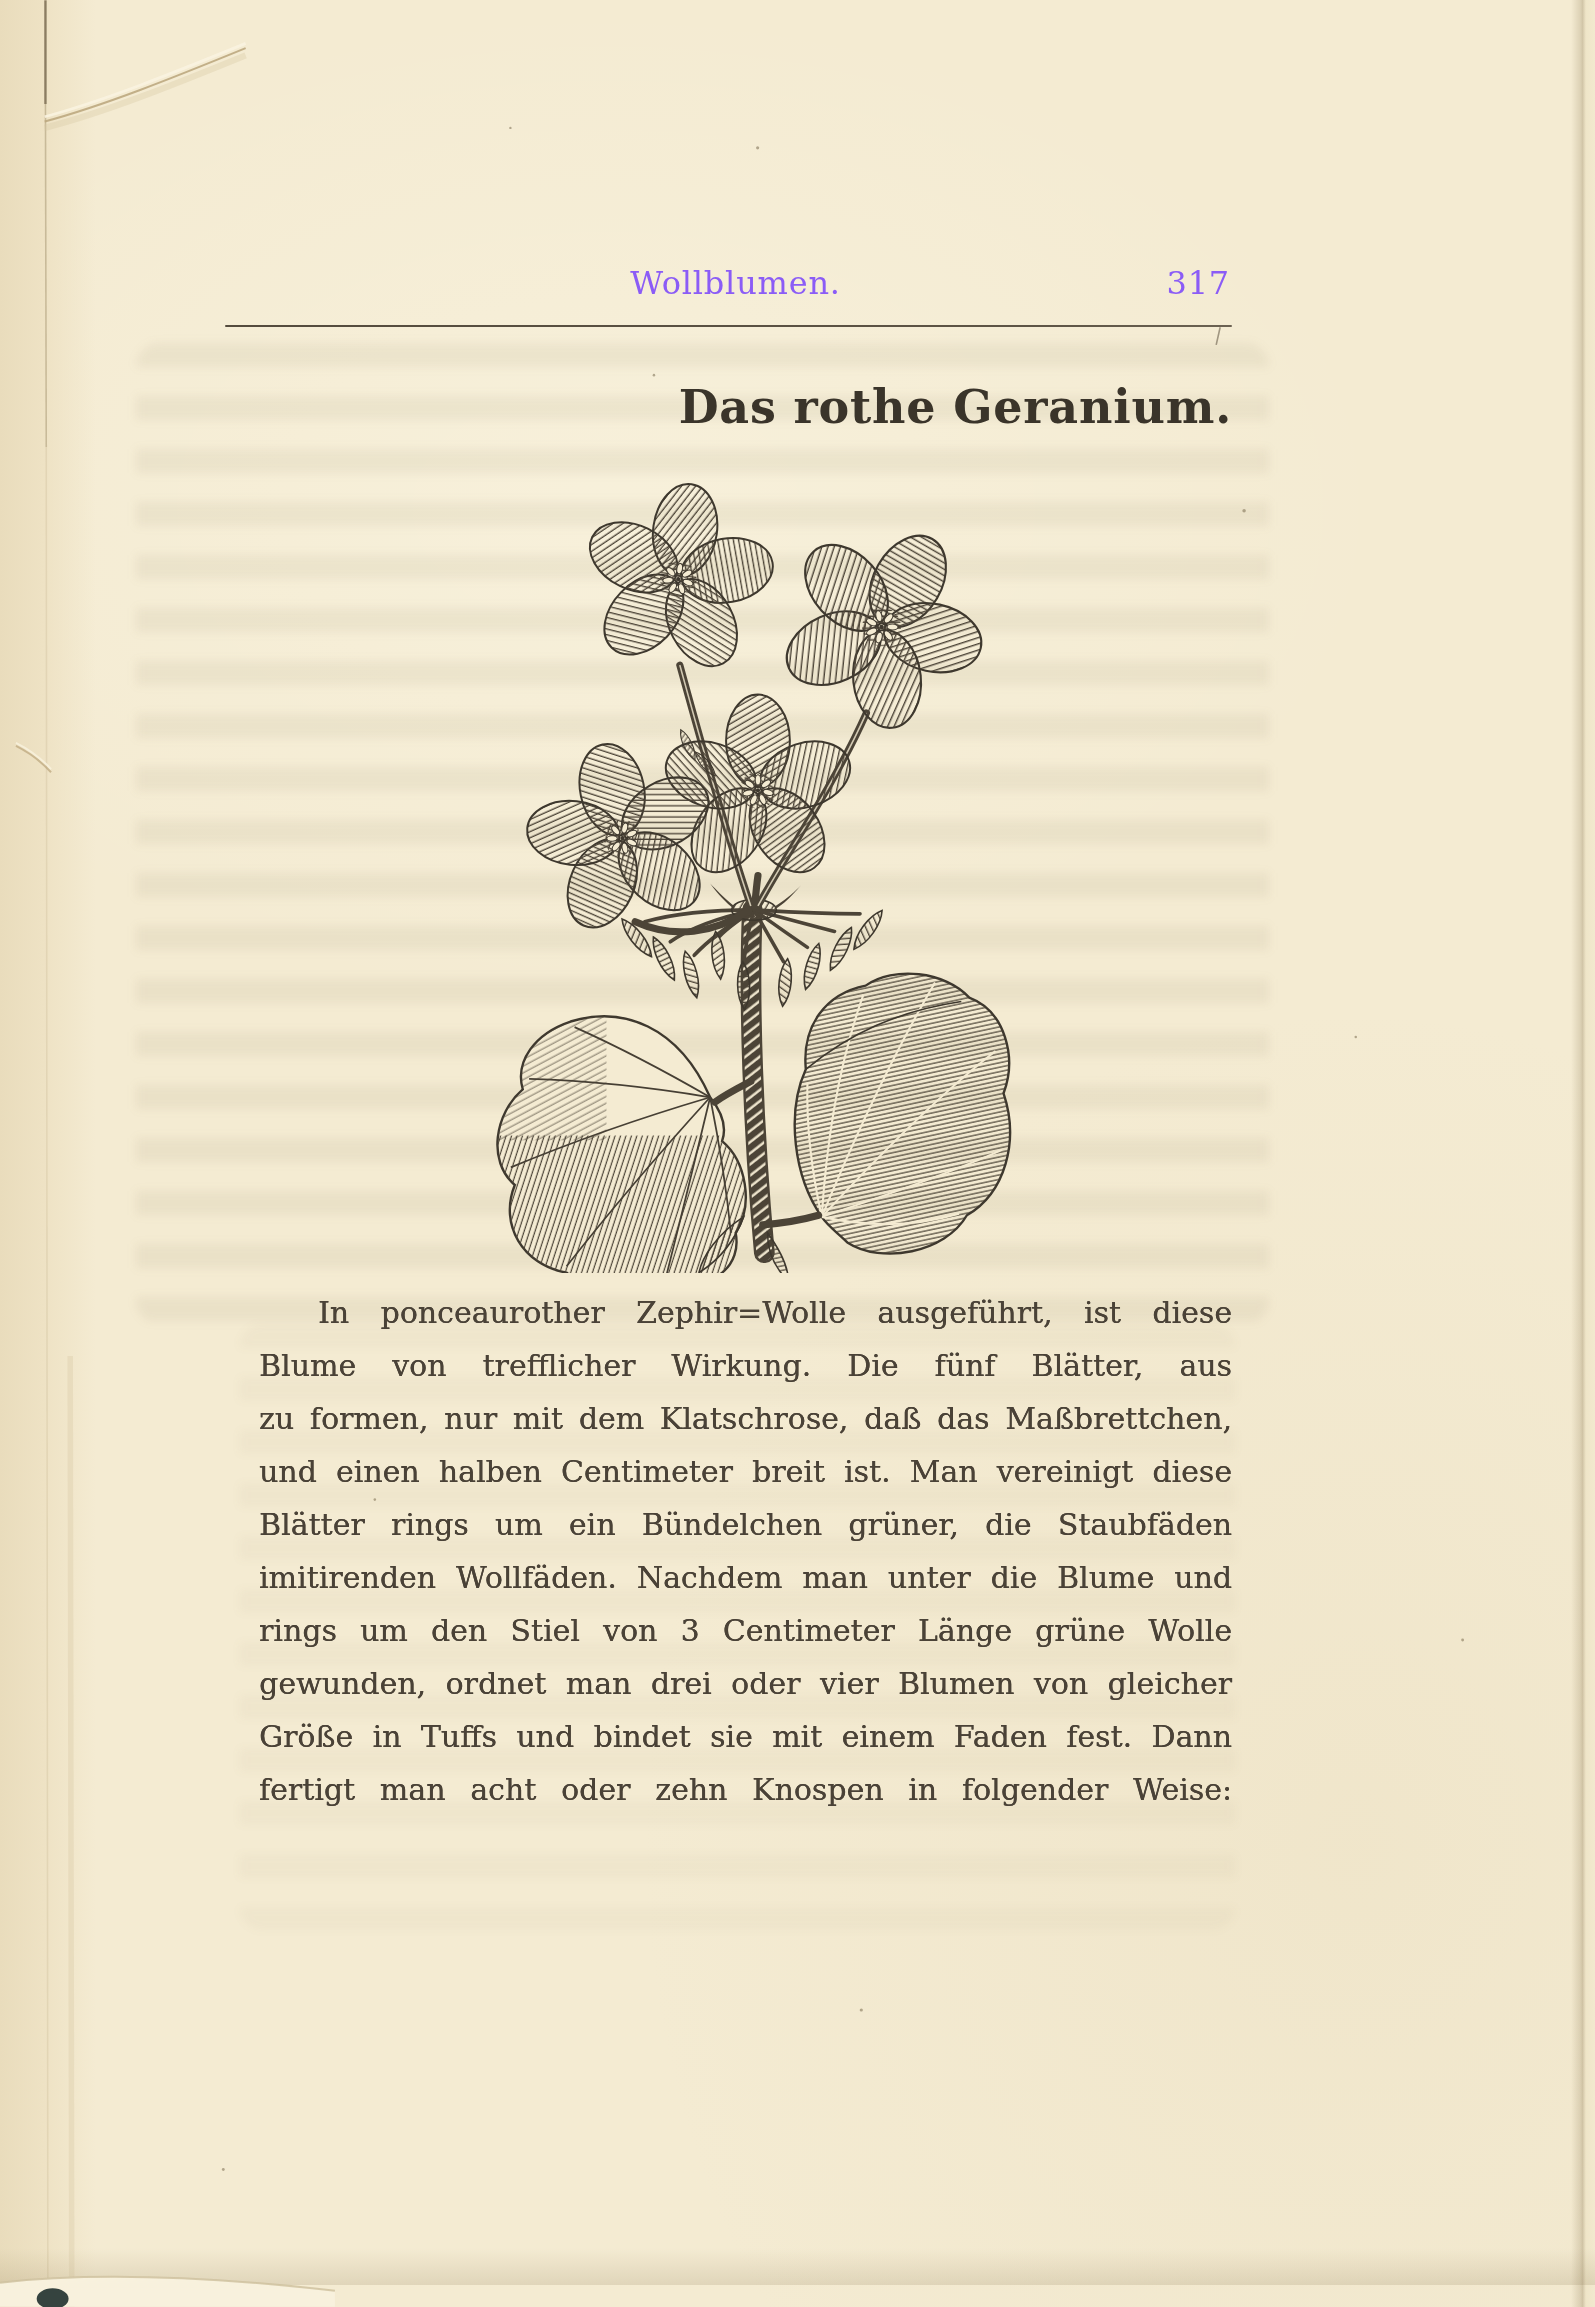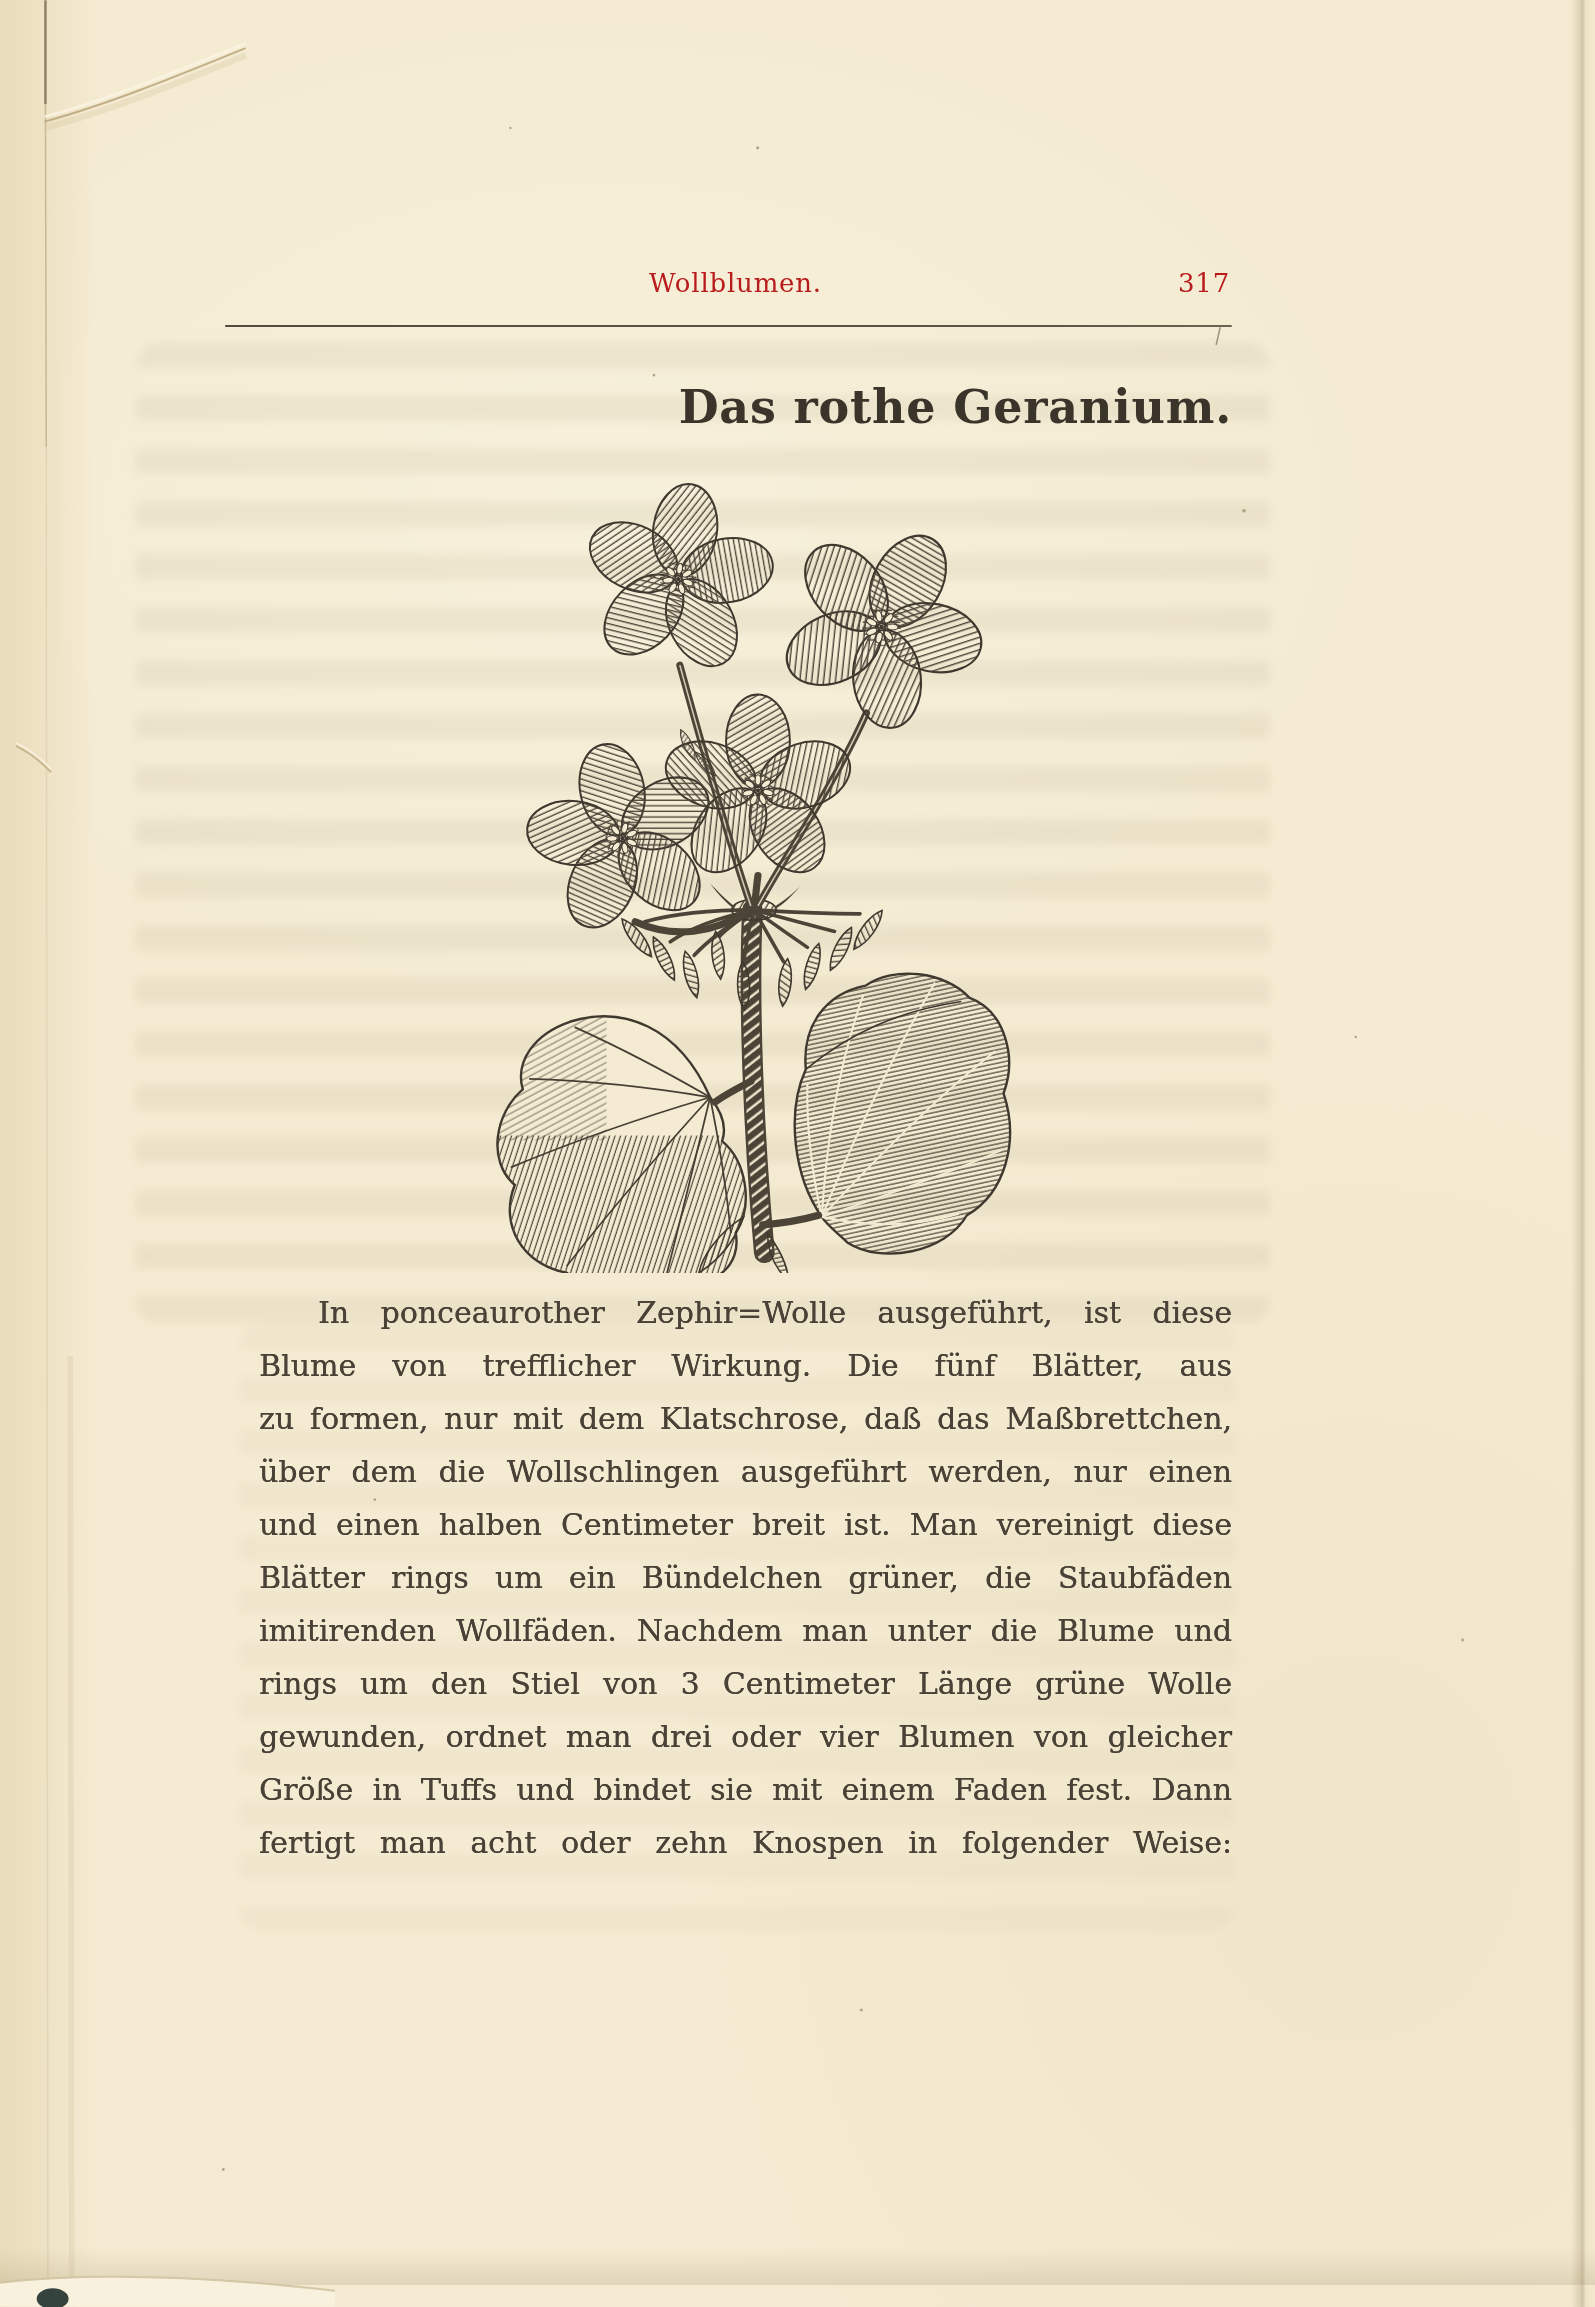--- a/index.html
+++ b/index.html
@@ -42,21 +42,21 @@
     pointer-events:none;
   }
   .bottom-shade{
     position:absolute;left:0;bottom:22.3px;width:100%;height:37px;z-index:4;
     background:linear-gradient(180deg, rgba(120,100,60,0), rgba(120,100,60,.16));
     pointer-events:none;
   }
   
   .header{
     position:absolute;left:239px;top:263px;width:993px;height:40px;z-index:3;
-    font-size:26px;line-height:40px;color:#b91c1c;letter-spacing:0.8px;
+    font-size:32px;line-height:40px;color:#8b5cf6;letter-spacing:0.8px;
   }
   .running-title{position:absolute;left:50%;transform:translateX(-50%);}
   .page-number{position:absolute;right:2px;}
   .rule{
     position:absolute;left:225px;top:325px;width:1007px;height:2.4px;z-index:3;
     background:linear-gradient(90deg,#544b3d 0%,#5d5445 80%,#6b6252 100%);
     border-radius:1.6px;
   }
   
   .title{
@@ -297,21 +297,20 @@
     </g>
     <circle r="2.6" fill="#3e382e"></circle>
   </g>
 </svg>
 </div>
 
 <div class="bodytext">
   <div class="line indent">In ponceaurother Zephir=Wolle ausgeführt, ist diese</div>
   <div class="line">Blume von trefflicher Wirkung.  Die fünf Blätter, aus</div>
   <div class="line">zu formen, nur mit dem Klatschrose, daß das Maßbrettchen,</div>
-  <div class="line">über dem die Wollschlingen ausgeführt werden, nur einen</div>
   <div class="line">und einen halben Centimeter breit ist.  Man vereinigt diese</div>
   <div class="line">Blätter rings um ein Bündelchen grüner, die Staubfäden</div>
   <div class="line">imitirenden Wollfäden.  Nachdem man unter die Blume und</div>
   <div class="line">rings um den Stiel von 3 Centimeter Länge grüne Wolle</div>
   <div class="line">gewunden, ordnet man drei oder vier Blumen von gleicher</div>
   <div class="line">Größe in Tuffs und bindet sie mit einem Faden fest.  Dann</div>
   <div class="line">fertigt man acht oder zehn Knospen in folgender Weise:</div>
 </div>
 
 <div class="gutter-shade"></div>

